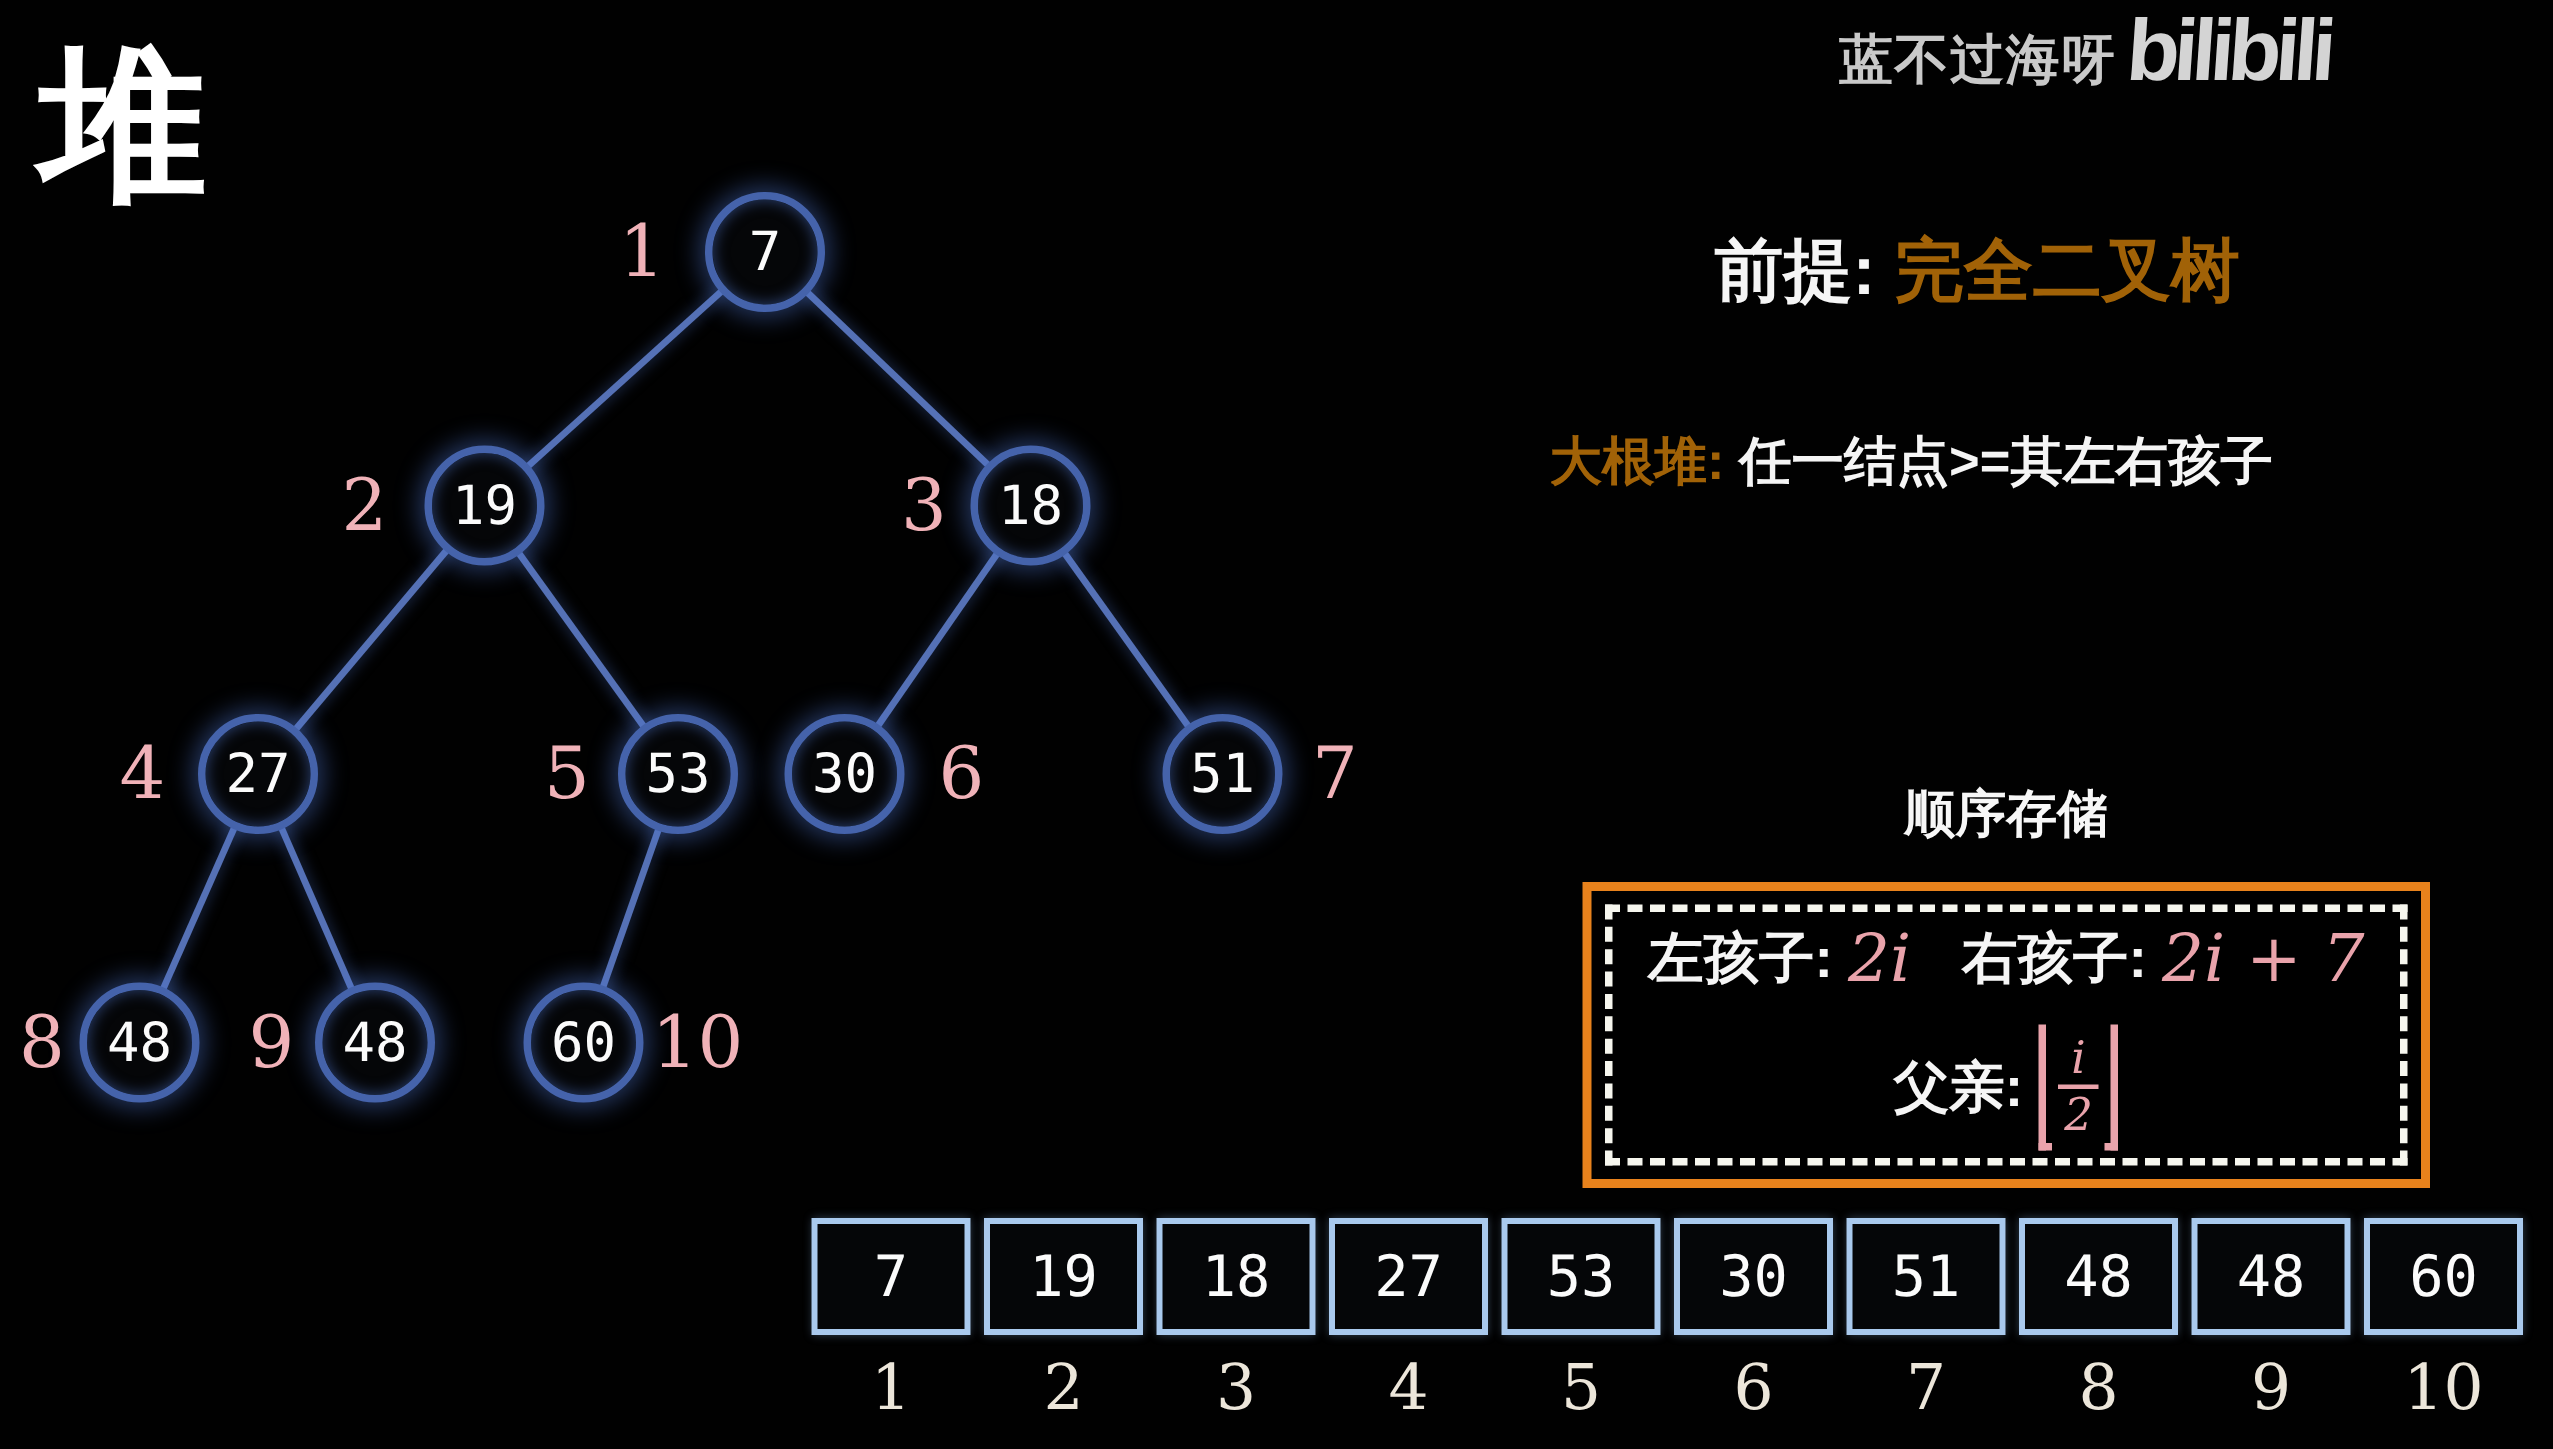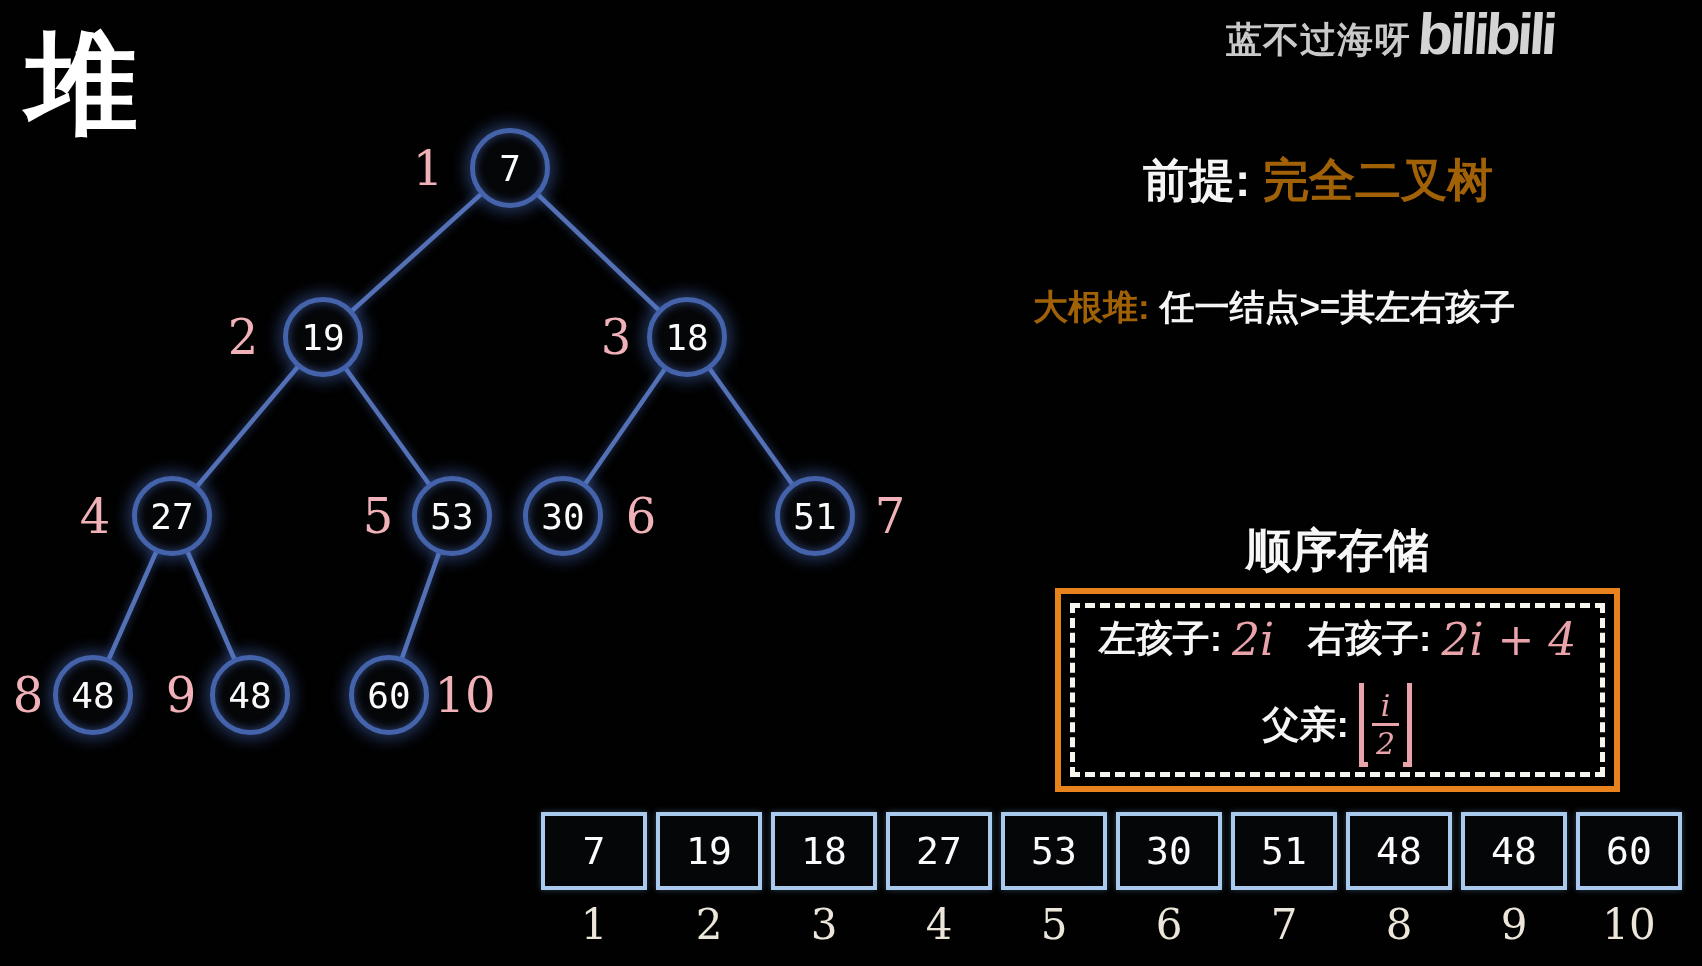--- a/index.html
+++ b/index.html
@@ -40,21 +40,21 @@
   }
   
   .premise{position:absolute;left:1143px;top:150px;font-size:46px;font-weight:800;white-space:nowrap;}
   .heapline{position:absolute;font-size:35px;font-weight:800;white-space:nowrap;}
   .hl-max{left:1033px;top:264px;margin-top:20px;}
   .hl-min{left:1033px;top:372px;}
   .white{color:#f5f5f5;}
   .pink{color:#a16207;}
   .storage-heading{
     position:absolute;left:1055px;top:520px;width:565px;text-align:center;
-    color:#f7f7f7;font-size:46px;font-weight:800;
+    color:#f7f7f7;font-size:34px;font-weight:800;
   }
   .formula-box{
     position:absolute;left:1055px;top:588px;width:565px;height:204px;
     box-sizing:border-box;border:6px solid #e8821c;background:#000;
   }
   .formula-inner{
     position:absolute;inset:9px;border:5px dashed #f6f6ee;
     display:flex;flex-direction:column;align-items:center;justify-content:center;
     gap:18px;
   }
@@ -165,21 +165,21 @@
 
 
   <div class="storage-heading">顺序存储</div>
 
   <div class="formula-box">
     <div class="formula-inner">
       <div class="fline">
         <span class="flabel">左孩子:</span>
         <span class="math">2i</span>
         <span class="flabel gap-left">右孩子:</span>
-        <span class="math">2i + 4</span>
+        <span class="math">2i + 7</span>
       </div>
       <div class="fline">
         <span class="flabel">父亲:</span>
         <span class="floor-wrap">
           <span class="fbracket fleft"></span>
           <span class="frac">
             <span class="fnum">i</span>
             <span class="fden">2</span>
           </span>
           <span class="fbracket fright"></span>

